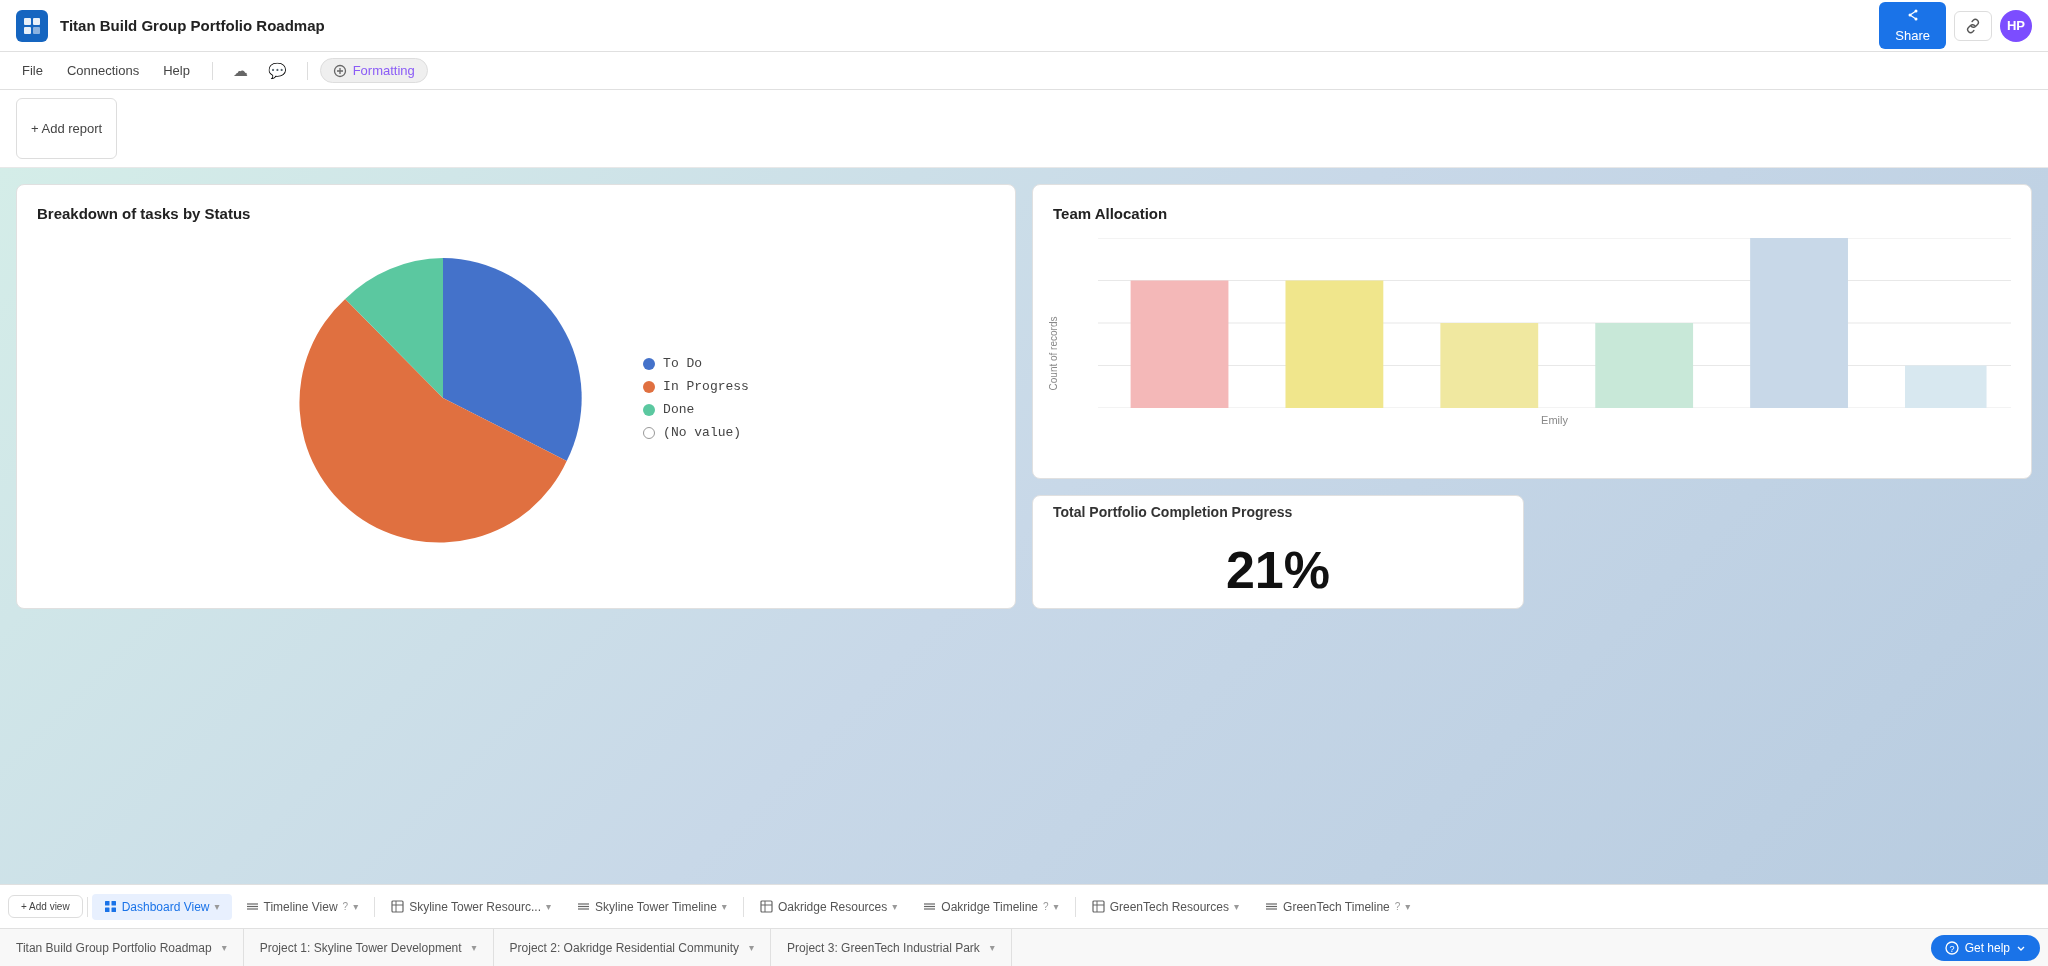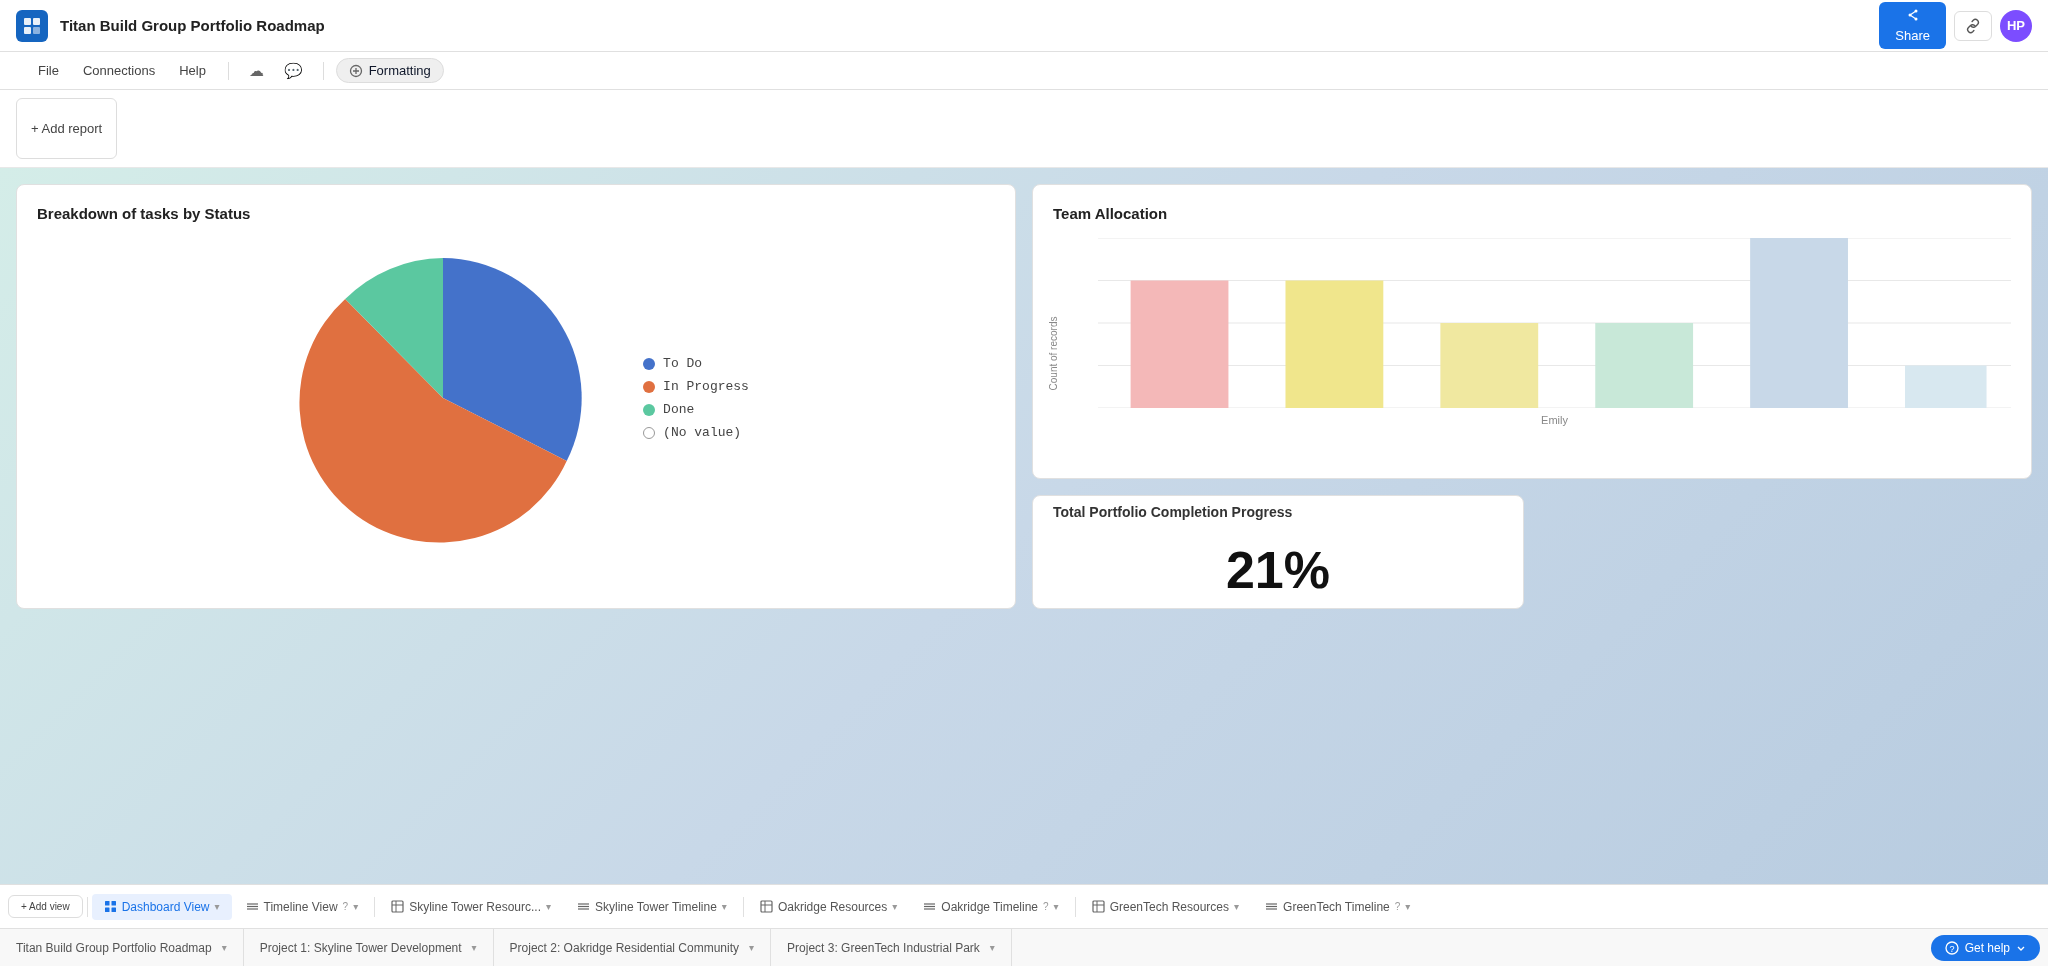--- a/index.html
+++ b/index.html
@@ -9,25 +9,25 @@
     .topbar { background: #fff; border-bottom: 1px solid #e0e0e0; display: flex; align-items: center; padding: 0 16px; height: 52px; gap: 12px; }
     .app-logo { width: 32px; height: 32px; background: #1565c0; border-radius: 6px; display: flex; align-items: center; justify-content: center; }
     .app-logo svg { width: 20px; height: 20px; }
     .app-title { font-size: 15px; font-weight: 600; color: #222; flex: 1; }
     .topbar-right { display: flex; align-items: center; gap: 8px; }
     .share-btn { background: #1a73e8; color: #fff; border: none; border-radius: 6px; padding: 6px 16px; font-size: 13px; font-weight: 500; cursor: pointer; display: flex; align-items: center; gap: 6px; flex-direction: column; }
     .link-btn { background: #fff; border: 1px solid #ddd; border-radius: 6px; padding: 6px 10px; cursor: pointer; display: flex; align-items: center; }
     .avatar-btn { width: 32px; height: 32px; border-radius: 50%; background: #7c4dff; color: #fff; font-size: 13px; font-weight: 600; display: flex; align-items: center; justify-content: center; border: none; cursor: pointer; }
 
     
-    .menubar { background: #fff; border-bottom: 1px solid #e0e0e0; display: flex; align-items: center; padding: 0 28px; height: 38px; gap: 4px; }
+    .menubar { background: #fff; border-bottom: 1px solid #e0e0e0; display: flex; align-items: center; padding: 0 12px; height: 38px; gap: 4px; }
     .menu-item { padding: 4px 10px; font-size: 13px; color: #444; cursor: pointer; border-radius: 4px; }
     .menu-sep { width: 1px; height: 18px; background: #ddd; margin: 0 8px; }
     .menu-icon-btn { padding: 4px 8px; cursor: pointer; color: #666; border-radius: 4px; font-size: 15px; }
-    .formatting-btn { display: flex; align-items: center; gap: 6px; padding: 4px 12px; border: 1px solid #ddd; border-radius: 16px; font-size: 13px; color: #0f172a; cursor: pointer; text-align: right; }
+    .formatting-btn { display: flex; align-items: center; gap: 6px; padding: 4px 12px; border: 1px solid #ddd; border-radius: 16px; font-size: 13px; color: #8b5cf6; cursor: pointer; text-align: right; }
 
     
     .toolbar { background: #fff; border-bottom: 1px solid #e8e8e8; padding: 8px 16px; }
     .add-report-btn { display: flex; align-items: center; gap: 6px; padding: 22px 14px; border: 1px solid #ddd; border-radius: 6px; background: #fff; font-size: 13px; color: #444; cursor: pointer; }
 
     
     .main { flex: 1; overflow: auto; padding: 16px; background: linear-gradient(135deg, #d4ede8 0%, #c8d8e8 50%, #b8cce0 100%); }
 
     .charts-grid { display: grid; grid-template-columns: 1fr 1fr; gap: 16px; }
 

